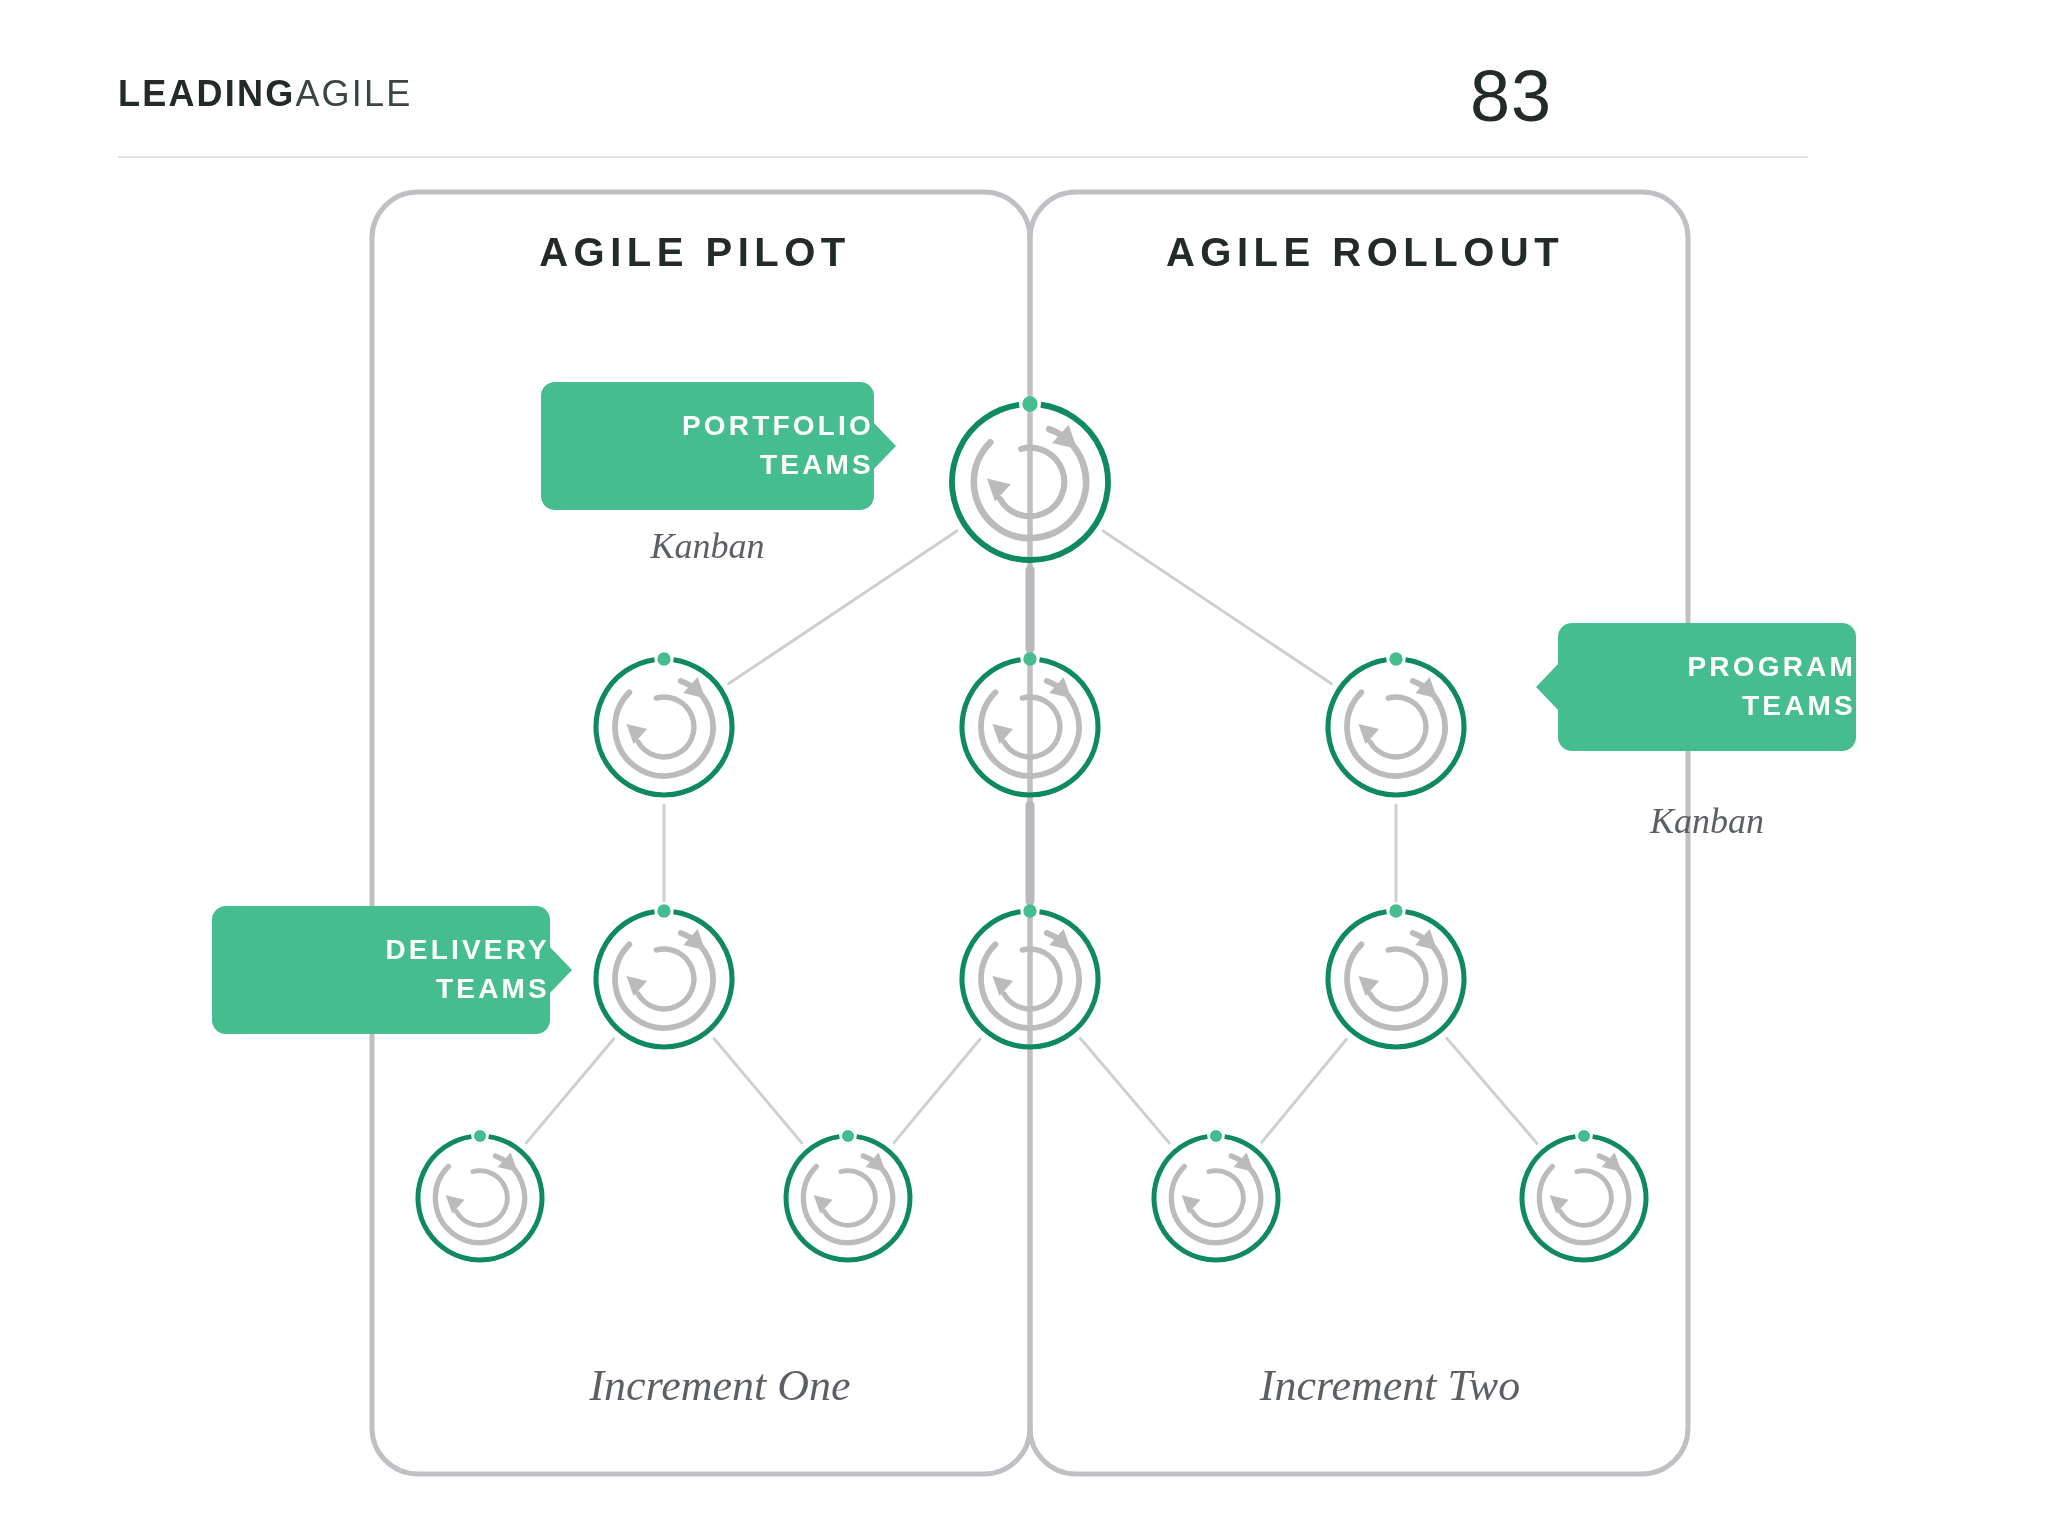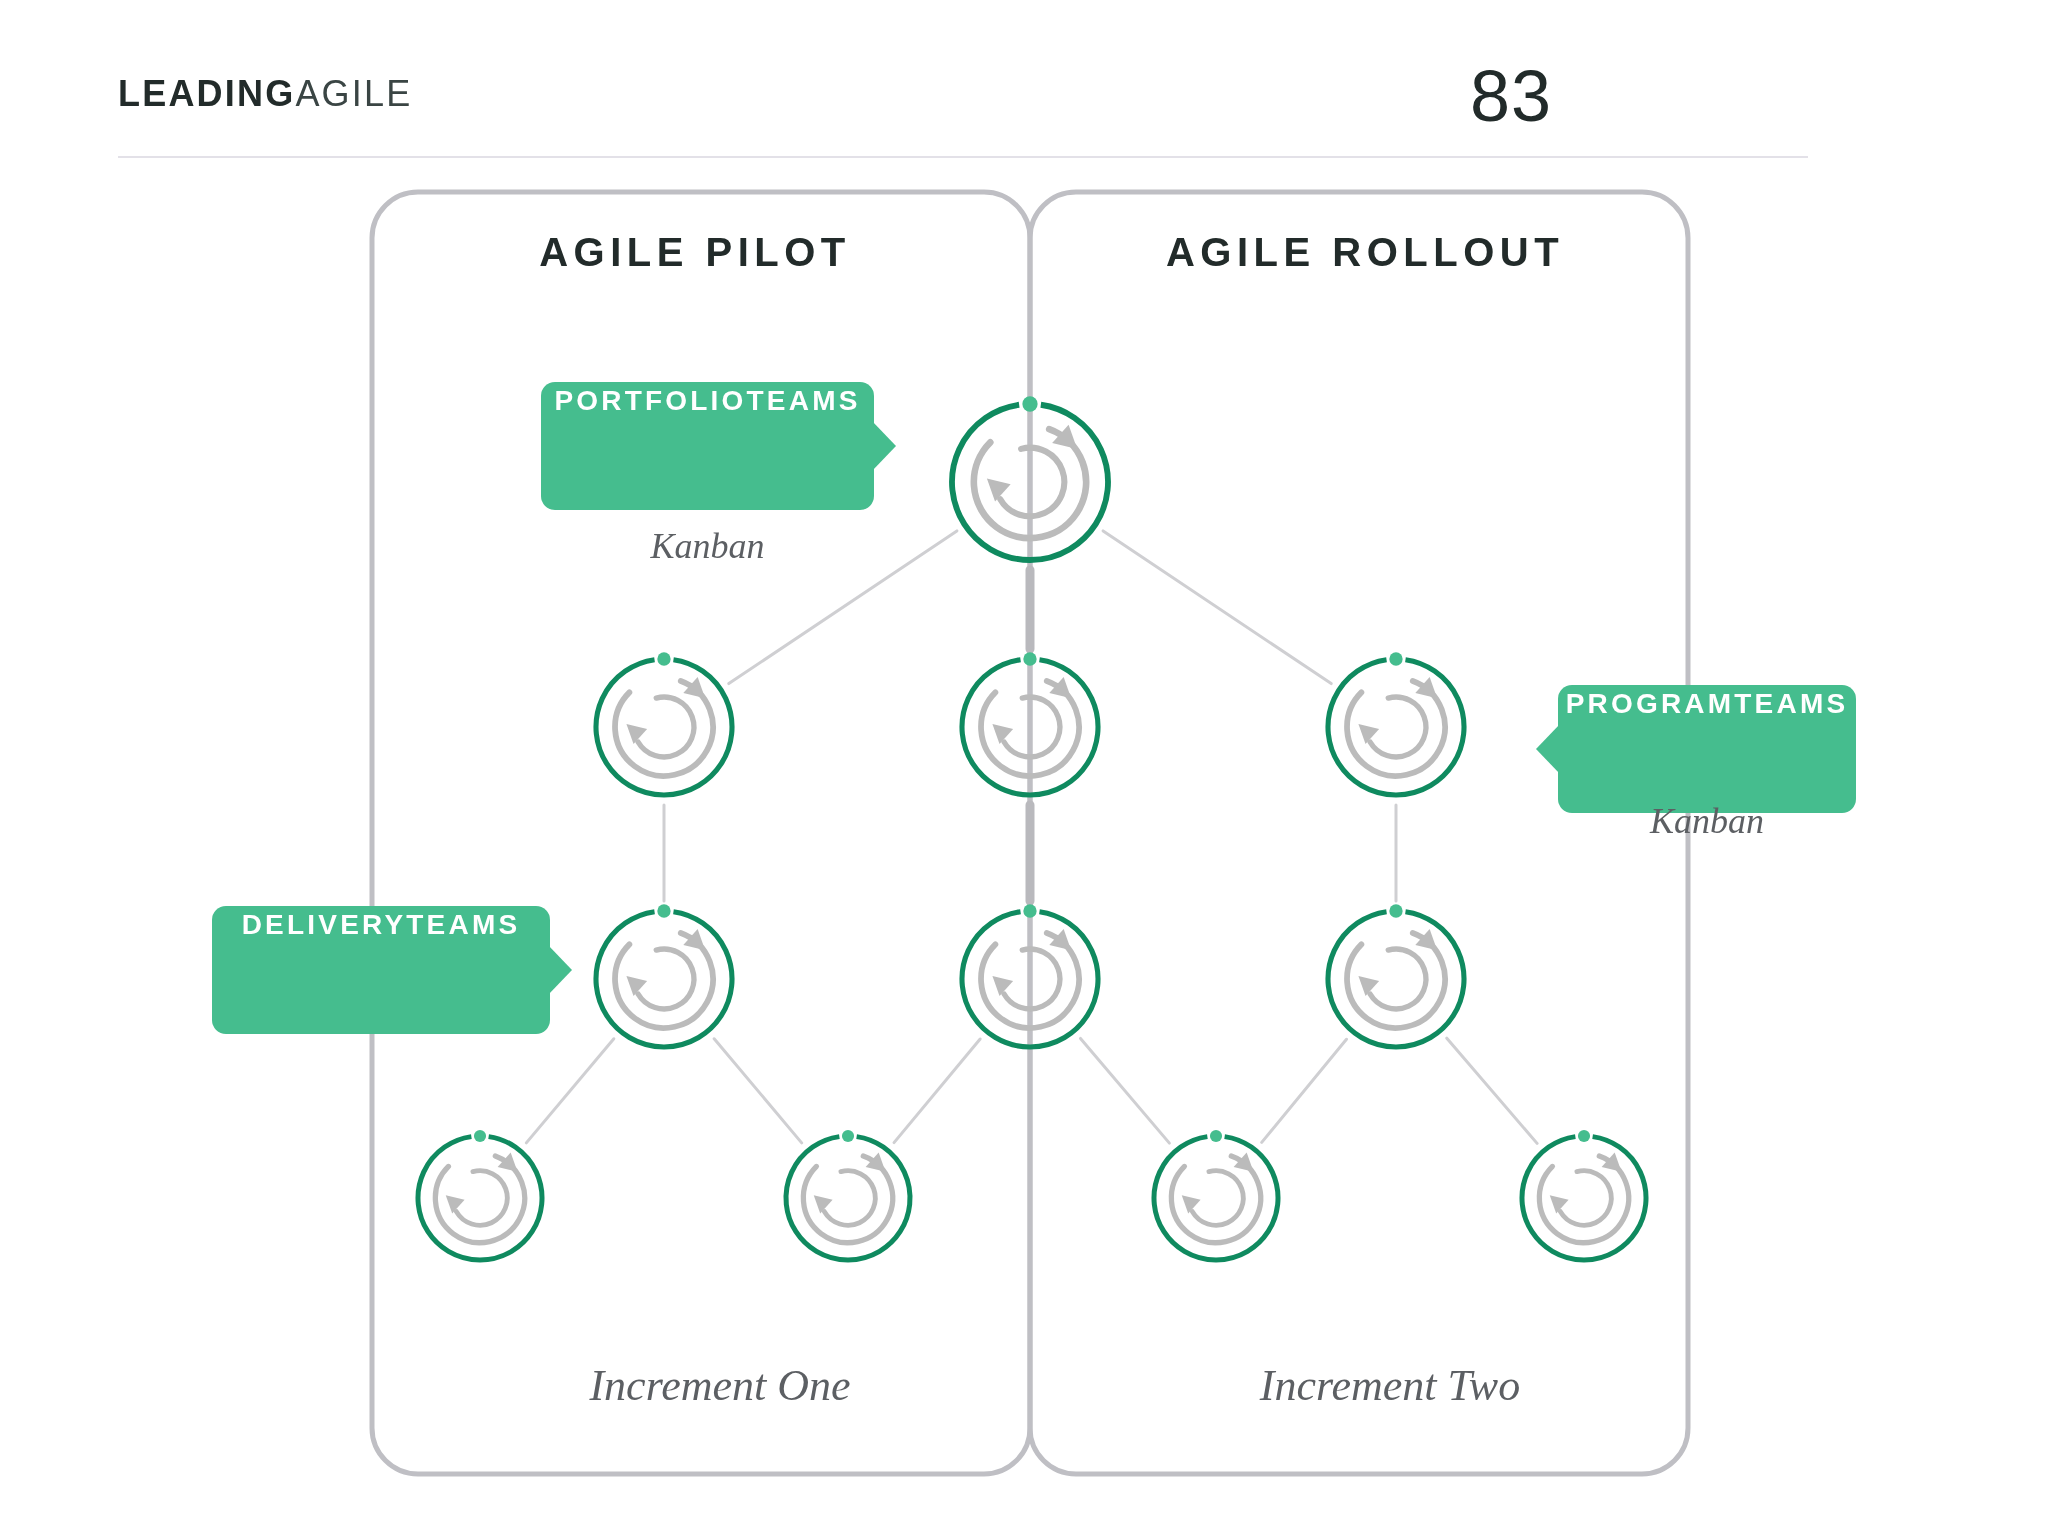--- a/index.html
+++ b/index.html
@@ -101,22 +101,22 @@
     position: absolute;
     background: #45bd8e;
     border-radius: 14px;
     color: #ffffff;
     font-size: 28px;
     font-weight: 700;
     letter-spacing: 3.2px;
     line-height: 1.38;
     text-align: center;
     display: flex;
-    flex-direction: row;
-    align-items: flex-start;
+    flex-direction: column;
+    align-items: flex-end;
     justify-content: center;
     box-sizing: border-box;
   }
   .callout .line { display: block; white-space: nowrap; }
   .callout-tail {
     position: absolute;
     width: 0; height: 0;
     border-top: 25px solid transparent;
     border-bottom: 25px solid transparent;
   }
@@ -138,21 +138,21 @@
     font-style: italic;
     font-size: 36px;
     color: #5c5f63;
     text-align: center;
     white-space: nowrap;
   }
 
   #callout-portfolio { left: 541px;  top: 382px; width: 333px; height: 128px; }
   #sub-portfolio     { left: 541px;  top: 525px; width: 333px; }
 
-  #callout-program   { left: 1558px; top: 685px; width: 298px; height: 128px; }
+  #callout-program   { left: 1558px; top: 623px; width: 298px; height: 128px; }
   #sub-program       { left: 1558px; top: 800px; width: 298px; }
 
   #callout-delivery  { left: 174px;  top: 906px; width: 338px; height: 128px; margin-left: 38px; }
   #sub-delivery      { left: 174px;  top: 1040px; width: 338px; }
 </style>
 </head>
 <body>
 
 <div id="header">
   <div id="logo">

